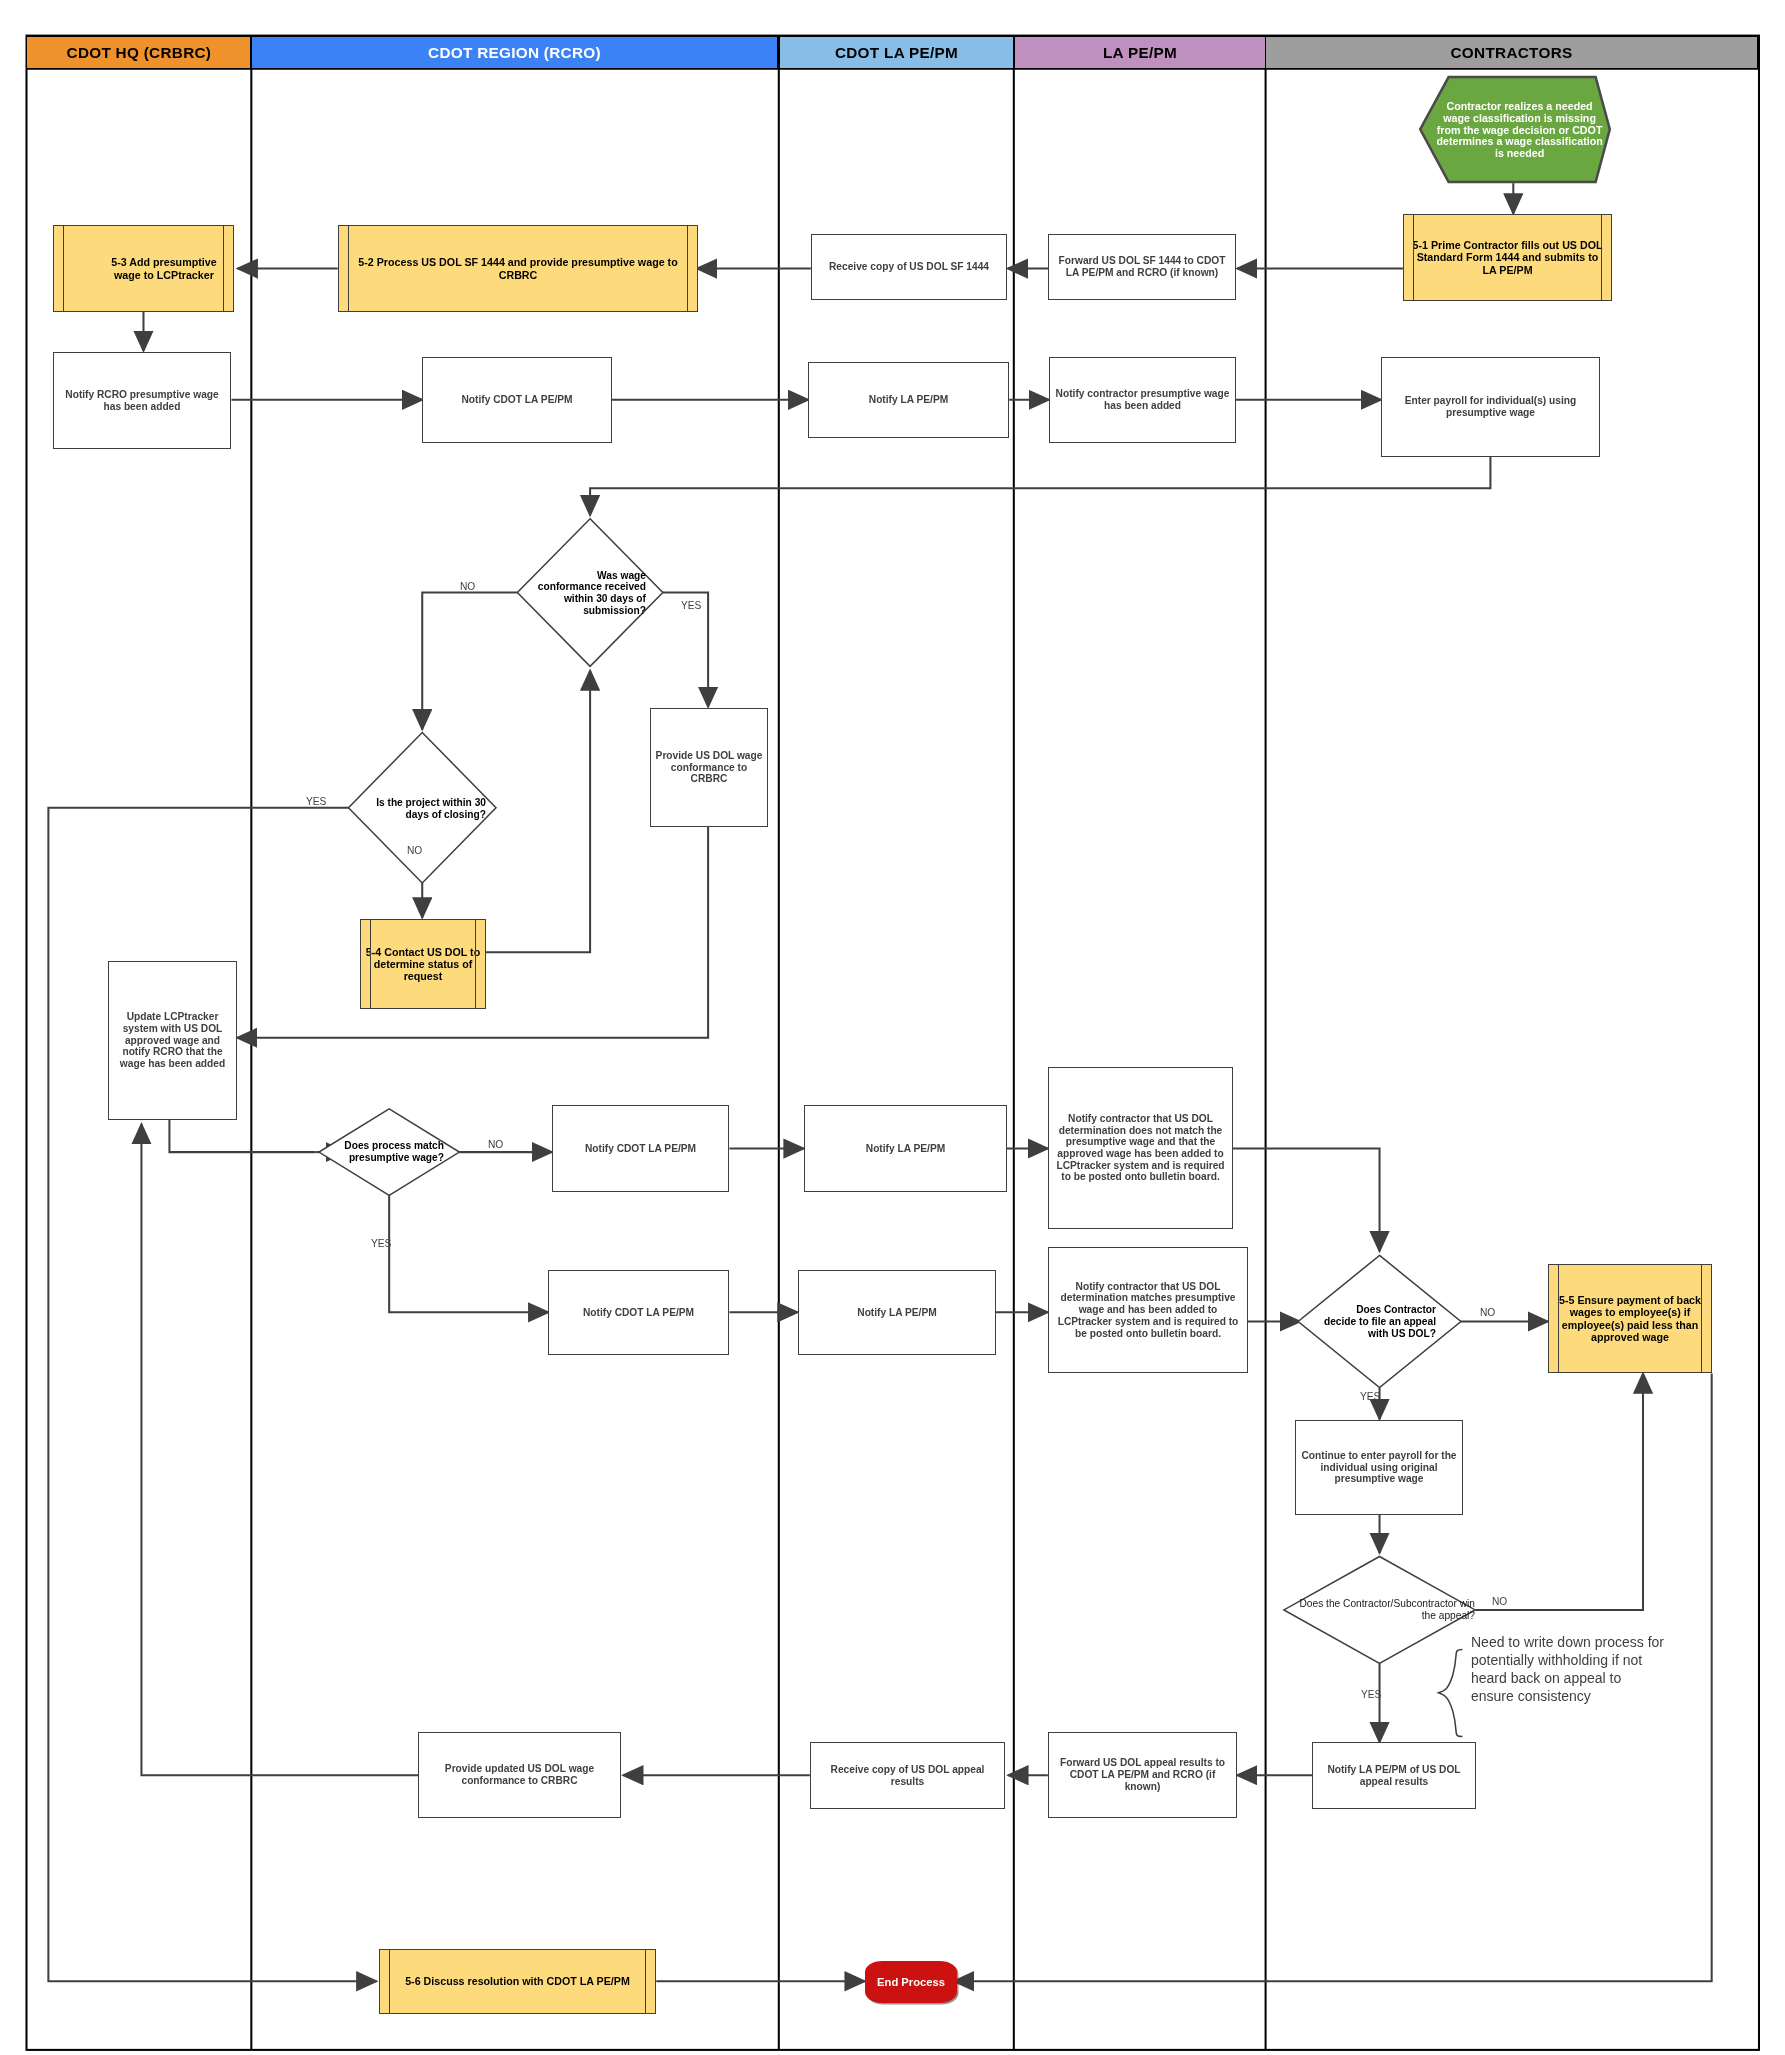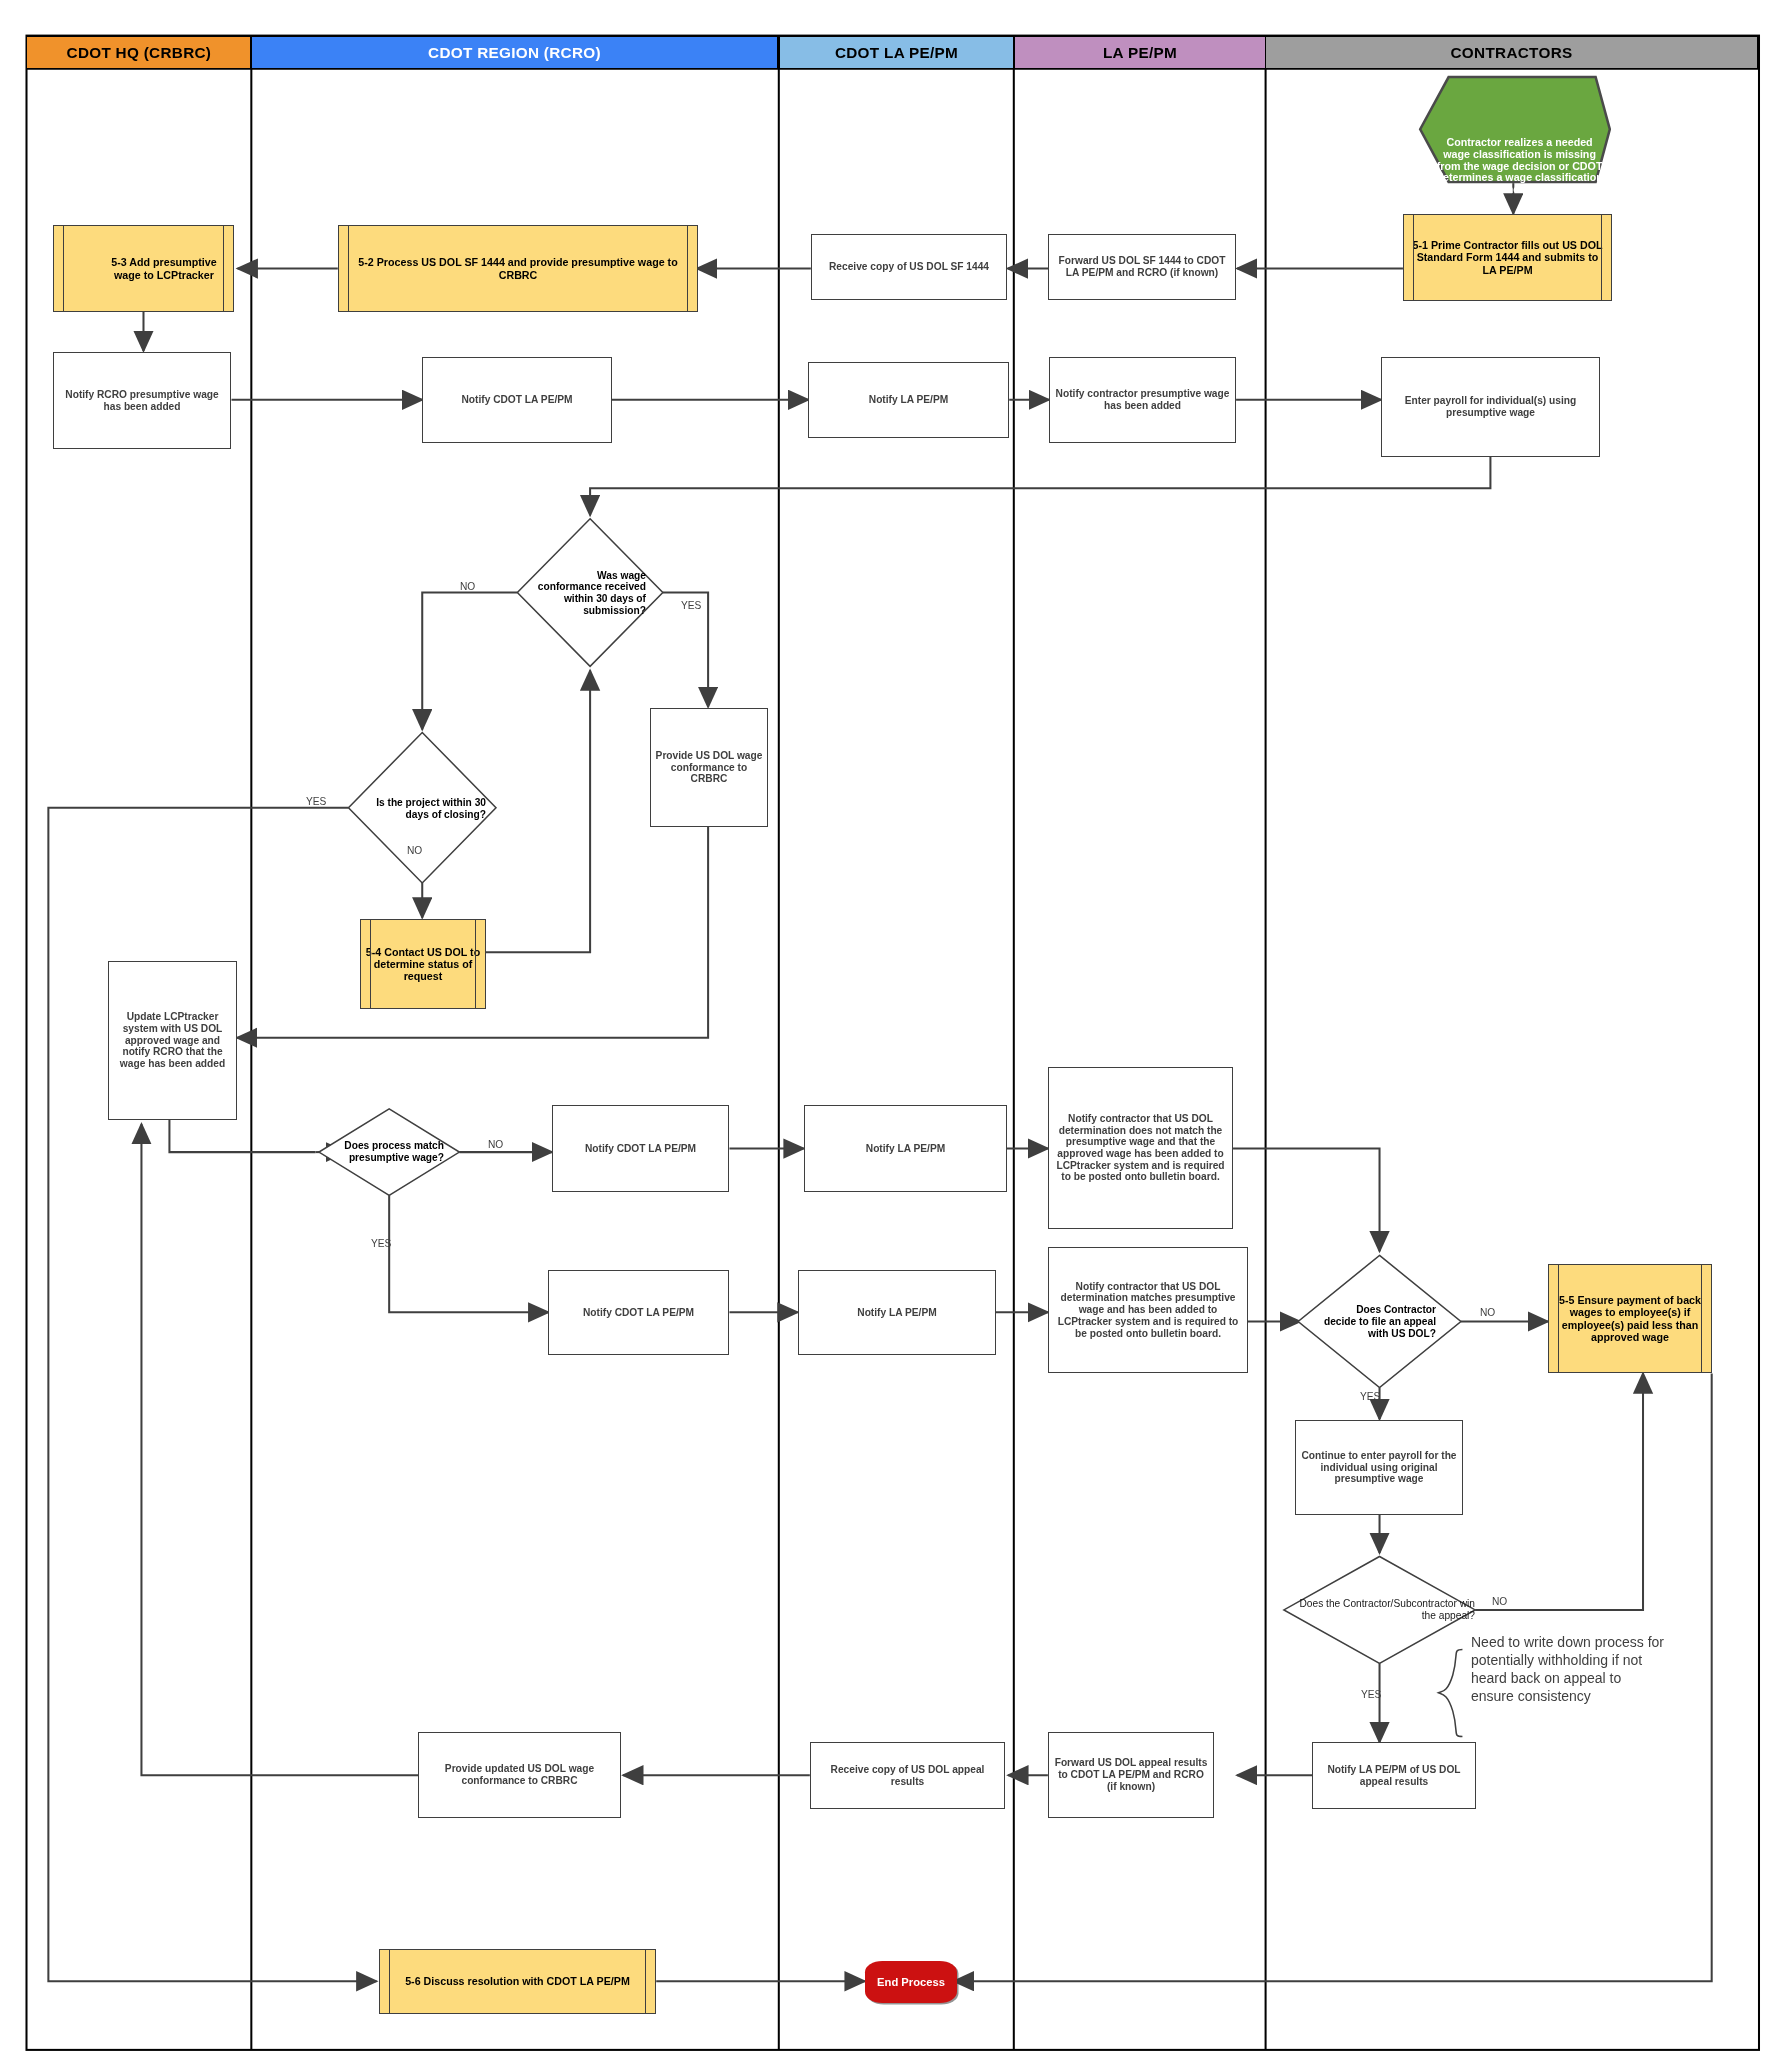--- a/index.html
+++ b/index.html
@@ -179,21 +179,21 @@
   <div class="swimhead" style="left:1014px;top:36px;width:252px;height:33px;background:#bf8fbf;color:#000;">
     <span>LA PE/PM</span>
   </div>
   <div class="swimhead" style="left:1265px;top:36px;width:493px;height:33px;background:#9e9e9e;color:#000;">
     <span>CONTRACTORS</span>
   </div>
 
   <svg style="position:absolute;left:1418px;top:75px;width:193px;height:109px;" viewBox="0 0 380 215" width="193" height="109">
     <polygon points="60,4 350,4 378,107 350,211 60,211 4,107" fill="#6aa740" stroke="#4a4a4a" stroke-width="5"></polygon>
   </svg>
-  <div class="startnode" style="left:1418px;top:75px;width:193px;height:109px;margin-top:36px;">Contractor realizes a needed wage classification is missing from the wage decision or CDOT determines a wage classification is needed</div>
+  <div class="startnode" style="left:1418px;top:75px;width:193px;height:109px;">Contractor realizes a needed wage classification is missing from the wage decision or CDOT determines a wage classification is needed</div>
 
   <div class="node subproc" style="left:1403px;top:214px;width:209px;height:87px;">5-1 Prime Contractor fills out US DOL Standard Form 1444 and submits to  LA PE/PM</div>
 
   <div class="node proc" style="left:1048px;top:234px;width:188px;height:66px;">Forward US DOL SF 1444 to CDOT LA PE/PM and RCRO (if known)</div>
 
   <div class="node proc" style="left:811px;top:234px;width:196px;height:66px;">Receive copy of US DOL SF 1444</div>
 
   <div class="node subproc" style="left:338px;top:225px;width:360px;height:87px;">5-2 Process US DOL SF 1444 and provide presumptive wage to CRBRC</div>
 
   <div class="node subproc" style="left:53px;top:225px;width:181px;height:87px;padding-left:45px;">5-3 Add presumptive wage to LCPtracker</div>
@@ -237,21 +237,21 @@
   <div class="node subproc" style="left:1548px;top:1264px;width:164px;height:109px;">5-5 Ensure payment of back wages to employee(s) if employee(s) paid less than approved wage</div>
 
   <div class="node proc" style="left:1295px;top:1420px;width:168px;height:95px;">Continue to enter payroll for the individual using original presumptive wage</div>
 
   <div class="diamondtxt thin" style="left:1284px;top:1572px;width:191px;height:76px;">Does the Contractor/Subcontractor win the appeal?</div>
 
   <div class="note" style="left:1471px;top:1634px;width:193px;">Need to write down process for potentially withholding if not heard back on appeal to ensure consistency</div>
 
   <div class="node proc" style="left:1312px;top:1742px;width:164px;height:67px;">Notify LA PE/PM of US DOL appeal results</div>
 
-  <div class="node proc" style="left:1048px;top:1732px;width:166px;height:86px;">Forward US DOL appeal results to CDOT LA PE/PM and RCRO (if known)</div>
+  <div class="node proc" style="left:1048px;top:1732px;width:189px;height:86px;">Forward US DOL appeal results to CDOT LA PE/PM and RCRO (if known)</div>
 
   <div class="node proc" style="left:810px;top:1742px;width:195px;height:67px;">Receive copy of US DOL appeal results</div>
 
   <div class="node proc" style="left:418px;top:1732px;width:203px;height:86px;">Provide updated US DOL wage conformance to CRBRC</div>
 
   <div class="node subproc" style="left:379px;top:1949px;width:277px;height:65px;">5-6 Discuss resolution with CDOT LA PE/PM</div>
 
   <div class="endnode" style="left:865px;top:1961px;width:92px;height:42px;">End Process</div>
 
   <div class="edgelabel" style="left:460px;top:581px;">NO</div>

